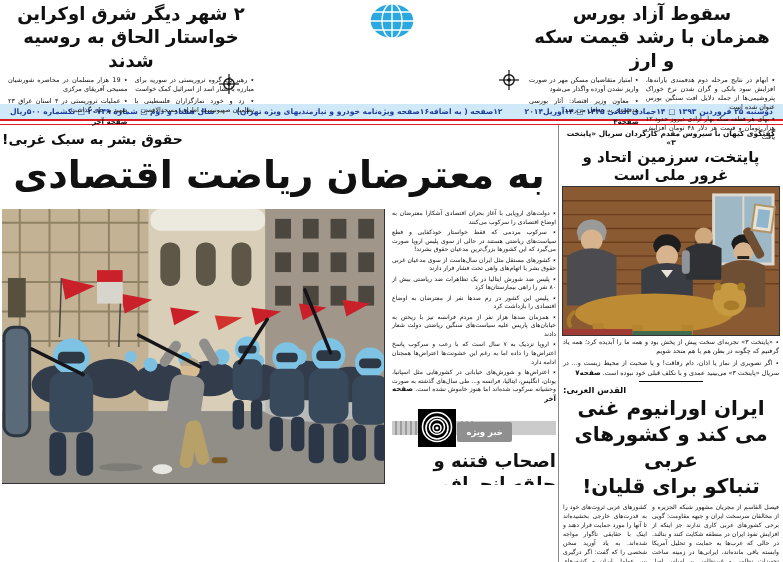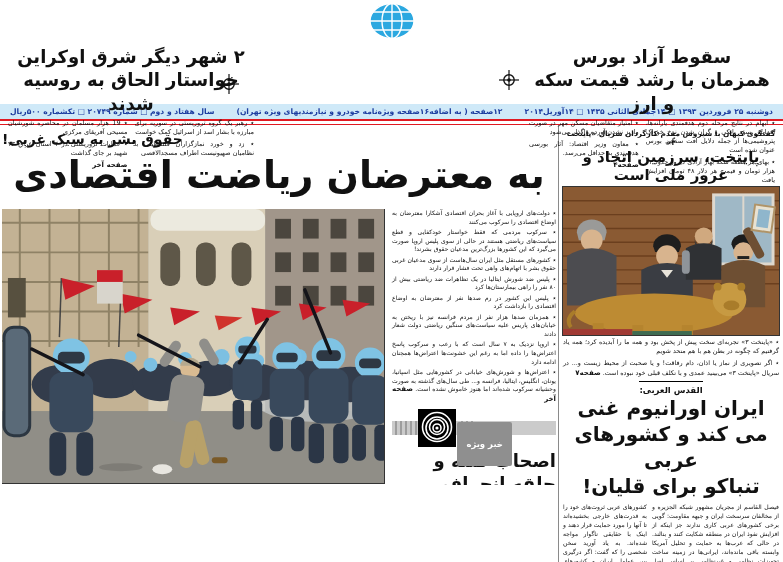--- a/index.html
+++ b/index.html
@@ -3,21 +3,21 @@
 <meta charset="utf-8">
 <style>
   * { margin:0; padding:0; box-sizing:border-box; }
   body { margin:0; background:#ffffff; }
   .page{
     width:783px; height:562px; background:#fff; overflow:hidden; position:relative;
     direction:rtl; font-family:"DejaVu Sans", sans-serif; color:#111;
   }
   
   .masthead{ height:104px; display:flex; position:relative; }
-  .mast-block{ width:262px; padding:2px 8px 16px;margin-top:43px; }
+  .mast-block{ width:262px; padding:2px 8px 16px; }
   .mast-head{ font-size:18px; font-weight:bold; text-align:center; line-height:1.3; letter-spacing:-0.5px; }
   .mast-bullets{ display:flex; gap:7px; margin-top:4px; }
   .mcol{ flex:1; }
   .mast-bourse .mcol:first-child{ flex:1.18; }
   .b{ font-size:6.5px; line-height:1.38; text-align:justify; margin-bottom:3px; }
   .b::before{ content:"٭ "; font-weight:bold; }
   .pageref{ font-weight:bold; font-size:7px; }
   .mast-center{ flex:1; position:relative; text-align:center; }
   .globe{ position:absolute; top:1px; left:50%; margin-left:-24px; }
   .logo-text{ margin-top:37px; font-size:50px; font-weight:bold; letter-spacing:-2px; line-height:1.1; }
@@ -42,31 +42,31 @@
   .lead-photo svg{ width:100%; height:100%; display:block; }
   
   .sn-strip{ position:relative; height:40px; margin:3px 0 1px; }
   .sn-bar{ position:absolute; top:13px; left:0; right:0; height:14px; background:#cbcbcb; }
   .sn-stripes-a{ position:absolute; top:13px; left:0; width:26px; height:14px;
     background:repeating-linear-gradient(90deg,#cbcbcb 0 3px,#9d9d9d 3px 5px); }
   .sn-stripes-b{ position:absolute; top:13px; left:66px; width:18px; height:14px;
     background:repeating-linear-gradient(90deg,#cbcbcb 0 3px,#9d9d9d 3px 5px); }
   .sn-logo{ position:absolute; top:1px; left:26px; width:38px; height:38px; }
   .sn-label{ position:absolute; top:14.5px; right:44px; background:#8f8f8f; color:#fff;
-    font-size:8.5px; font-weight:bold; padding:16px 9px; line-height:12px; border-radius:2px; }
+    font-size:8.5px; font-weight:bold; padding:4px 9px; line-height:12px; border-radius:2px; }
   .sn-headline{ font-size:18px; font-weight:bold; line-height:1.3; }
   
   .sc-kicker{ font-size:7.4px; font-weight:bold; text-align:center; margin:2px 0 1px; }
   .sc-headline{ font-size:15px; font-weight:bold; text-align:center; margin-bottom:3px; letter-spacing:-0.5px; }
   .side-photo{ width:100%; height:148px; outline:1px solid #333; }
   .side-photo svg{ width:100%; height:100%; display:block; }
   .side-bullets{ margin-top:3px; }
   .side-bullets .b{ font-size:6.4px; line-height:1.45; margin-bottom:2px; }
   .divider{ width:64px; border-top:1.5px solid #000; margin:3px auto; }
-  .aq-kicker{ font-size:8.5px; font-weight:bold; text-align:center; }
+  .aq-kicker{ font-size:8.5px; font-weight:bold; text-align:left; }
   .aq-headline{ font-size:20px; font-weight:bold; text-align:center; line-height:1.3; letter-spacing:-0.5px; }
   .aq-cols{ display:flex; gap:5px; margin-top:3px; }
   .aq-main-wrap{ width:127px; flex:none; }
   .aq-side-wrap{ flex:1; }
   .aq-body{ font-size:6.1px; line-height:1.48; text-align:justify; }
 </style>
 </head>
 <body>
 
 <div class="page">

